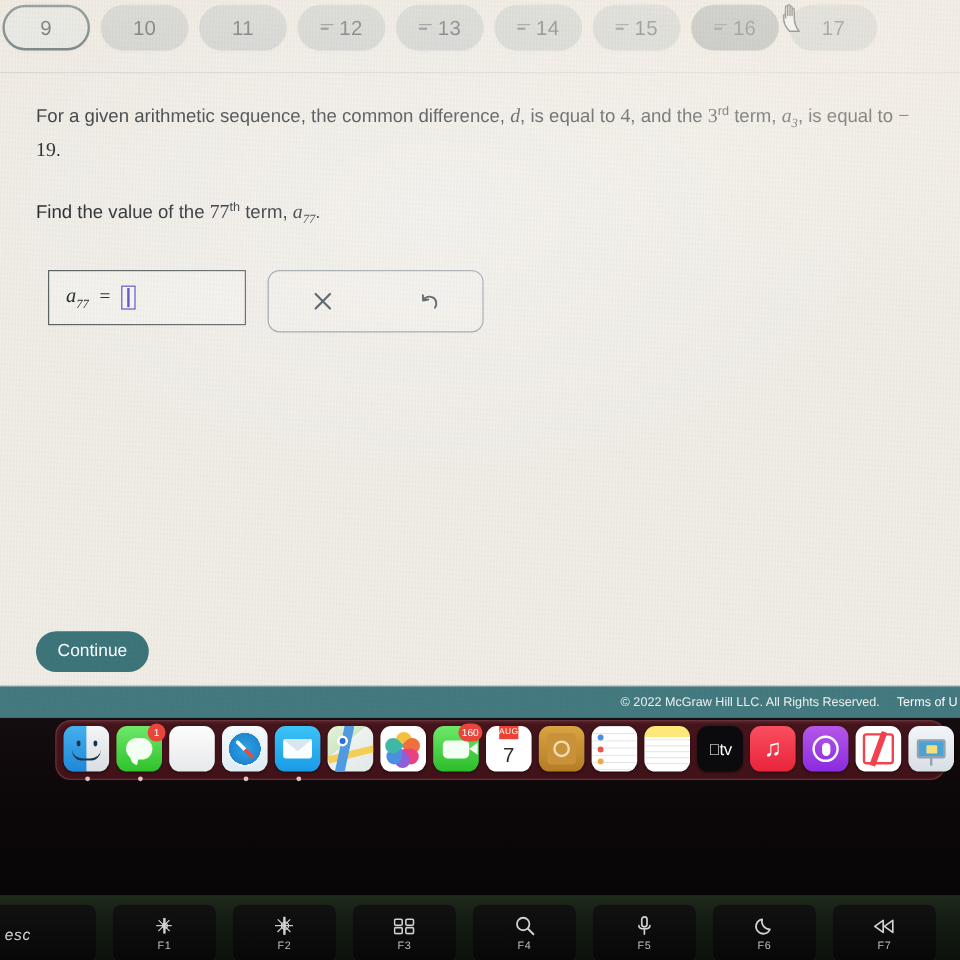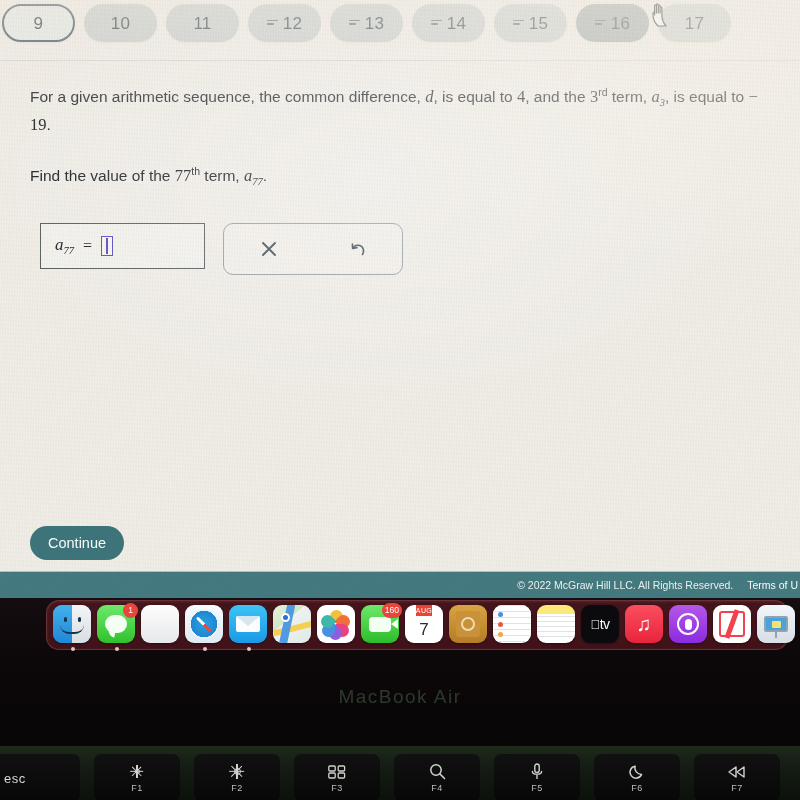--- a/index.html
+++ b/index.html
@@ -426,21 +426,21 @@
     display: flex;
     flex-direction: column;
     align-items: center;
     justify-content: center;
     gap: 3px;
     position: relative;
   }
   .key .glyph { height: 16px; display:flex; align-items:center; justify-content:center; }
   .key .klabel { font-size: 9px; color: #b9bfb8; letter-spacing:.5px; }
   .key.esc { align-items: flex-start; justify-content: center; padding-left: 10px; }
-  .key.esc .klabel { font-size: 13px; color:#d6dbd5; }
+  .key.esc .klabel { font-size: 13px; font-style: italic; color:#d6dbd5; }
 
   .sunburst { position: relative; width: 14px; height: 14px; }
   .sunburst .core { position:absolute; left:50%; top:50%; width:5px; height:5px; margin:-2.5px 0 0 -2.5px; border-radius:50%; border:1.4px solid #cfd4cd; }
   .sunburst i { position:absolute; left:50%; top:50%; width:1.3px; height:13px; margin:-6.5px 0 0 -0.65px; background:#cfd4cd; }
   .sunburst.big .core { width:7px; height:7px; margin:-3.5px 0 0 -3.5px; }
   .sunburst.big i { height:15px; margin-top:-7.5px; }
 </style>
 </head>
 <body>
 
@@ -697,21 +697,20 @@
       </div>
 
       <div class="dock-item">
         <div class="app-icon ic-keynote">
           <span class="kscreen"></span>
             <span class="kstand"></span>
         </div>
       </div>
     </div>
 
-    <div class="model">MacBook Air</div>
   </div>
 
   <div class="keyboard">
     <div class="keyrow">
 
       <div class="key esc">
         <span class="klabel">esc</span>
       </div>
 
       <div class="key">

